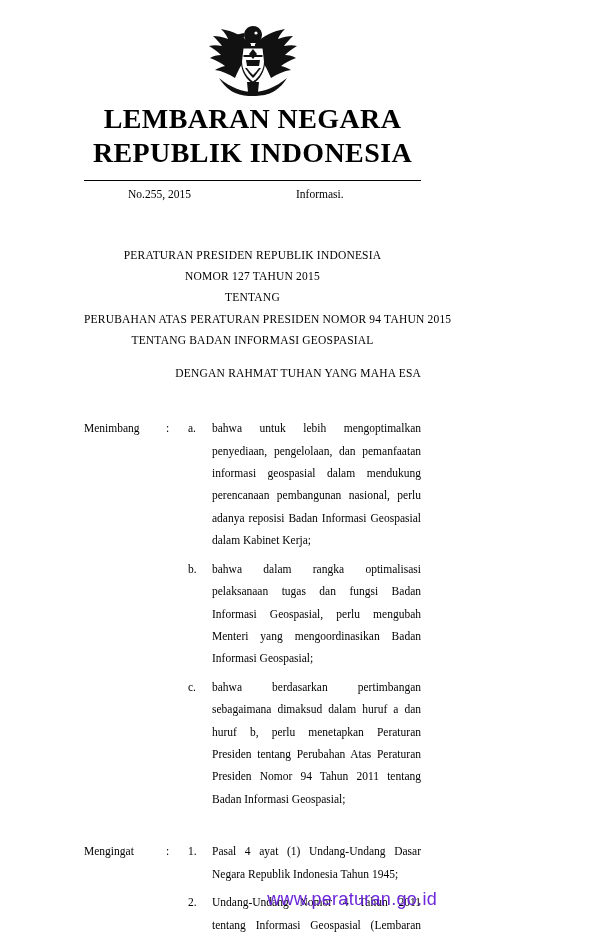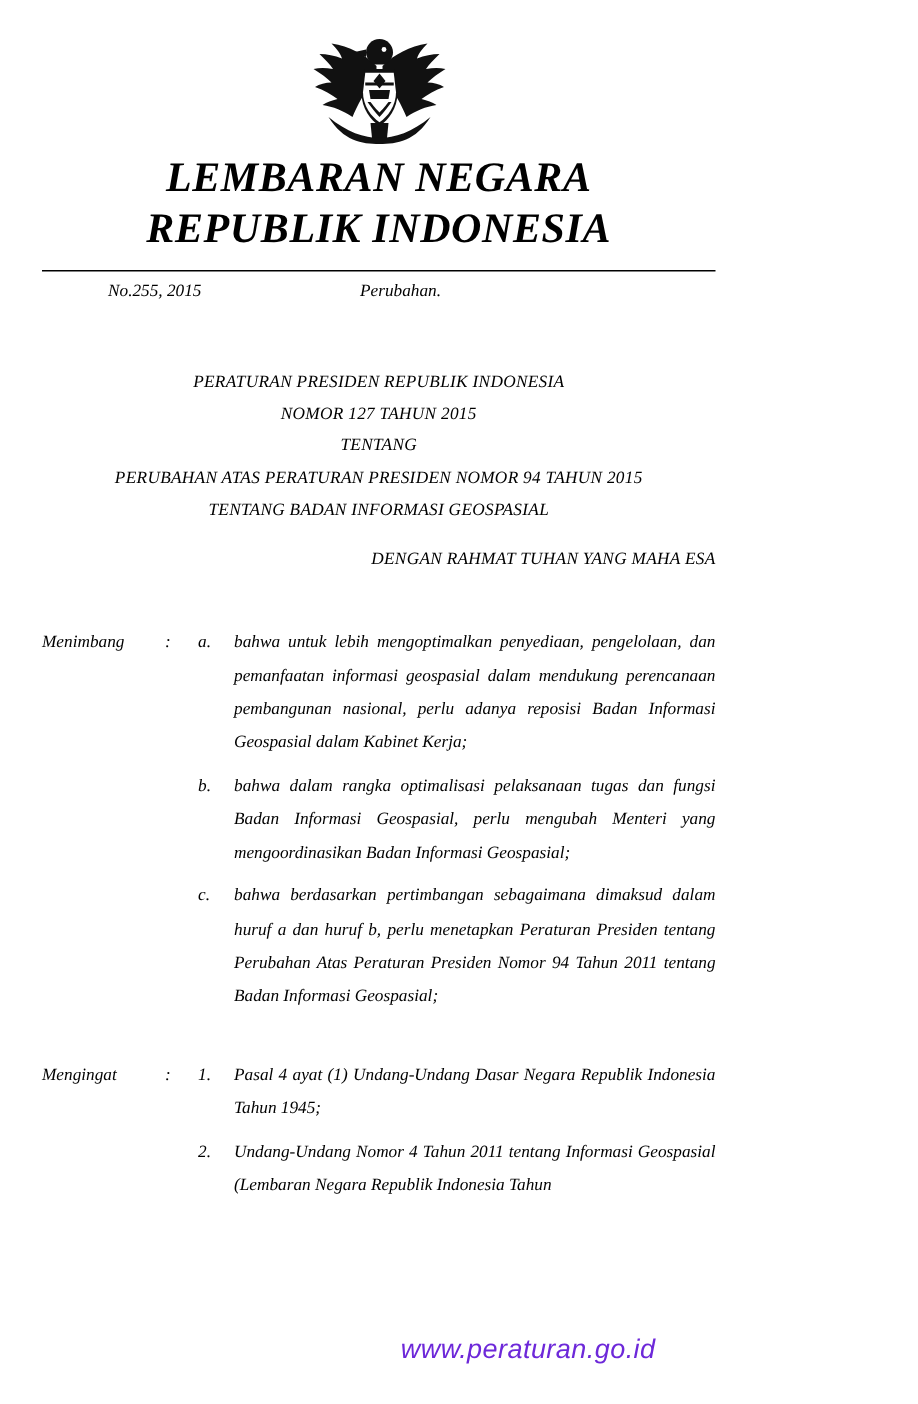--- a/index.html
+++ b/index.html
@@ -13,22 +13,21 @@
     font-family: "Liberation Serif", serif;
     color: #000000;
     position: relative;
     overflow: hidden;
   }
   .page {
     position: relative;
     width: 505px;
     height: 936px;
     box-sizing: border-box;
-    padding: 0 28px;
-    font-style: italic;
+    padding: 0 84px;
   }
 
   
   .emblem-wrap {
     text-align: center;
     padding-top: 22px;
     height: 78px;
   }
   .emblem {
     display: inline-block;
@@ -179,21 +178,21 @@
   <div class="masthead">
     <span class="line1">LEMBARAN NEGARA</span>
     <span class="line2">REPUBLIK INDONESIA</span>
   </div>
 
   <hr class="rule">
 
   <div class="meta-row">
     <div class="meta-no">No.255, 2015</div>
     <div class="meta-subject">
-      <span class="second">Perubahan.</span>
+      <span class="second">Informasi.</span>
     </div>
   </div>
 
   <div class="title-block">
     <div>PERATURAN PRESIDEN REPUBLIK INDONESIA</div>
     <div>NOMOR 127 TAHUN  2015</div>
     <div>TENTANG</div>
     <div>PERUBAHAN ATAS PERATURAN PRESIDEN NOMOR 94 TAHUN 2015</div>
     <div>TENTANG BADAN INFORMASI GEOSPASIAL</div>
   </div>

